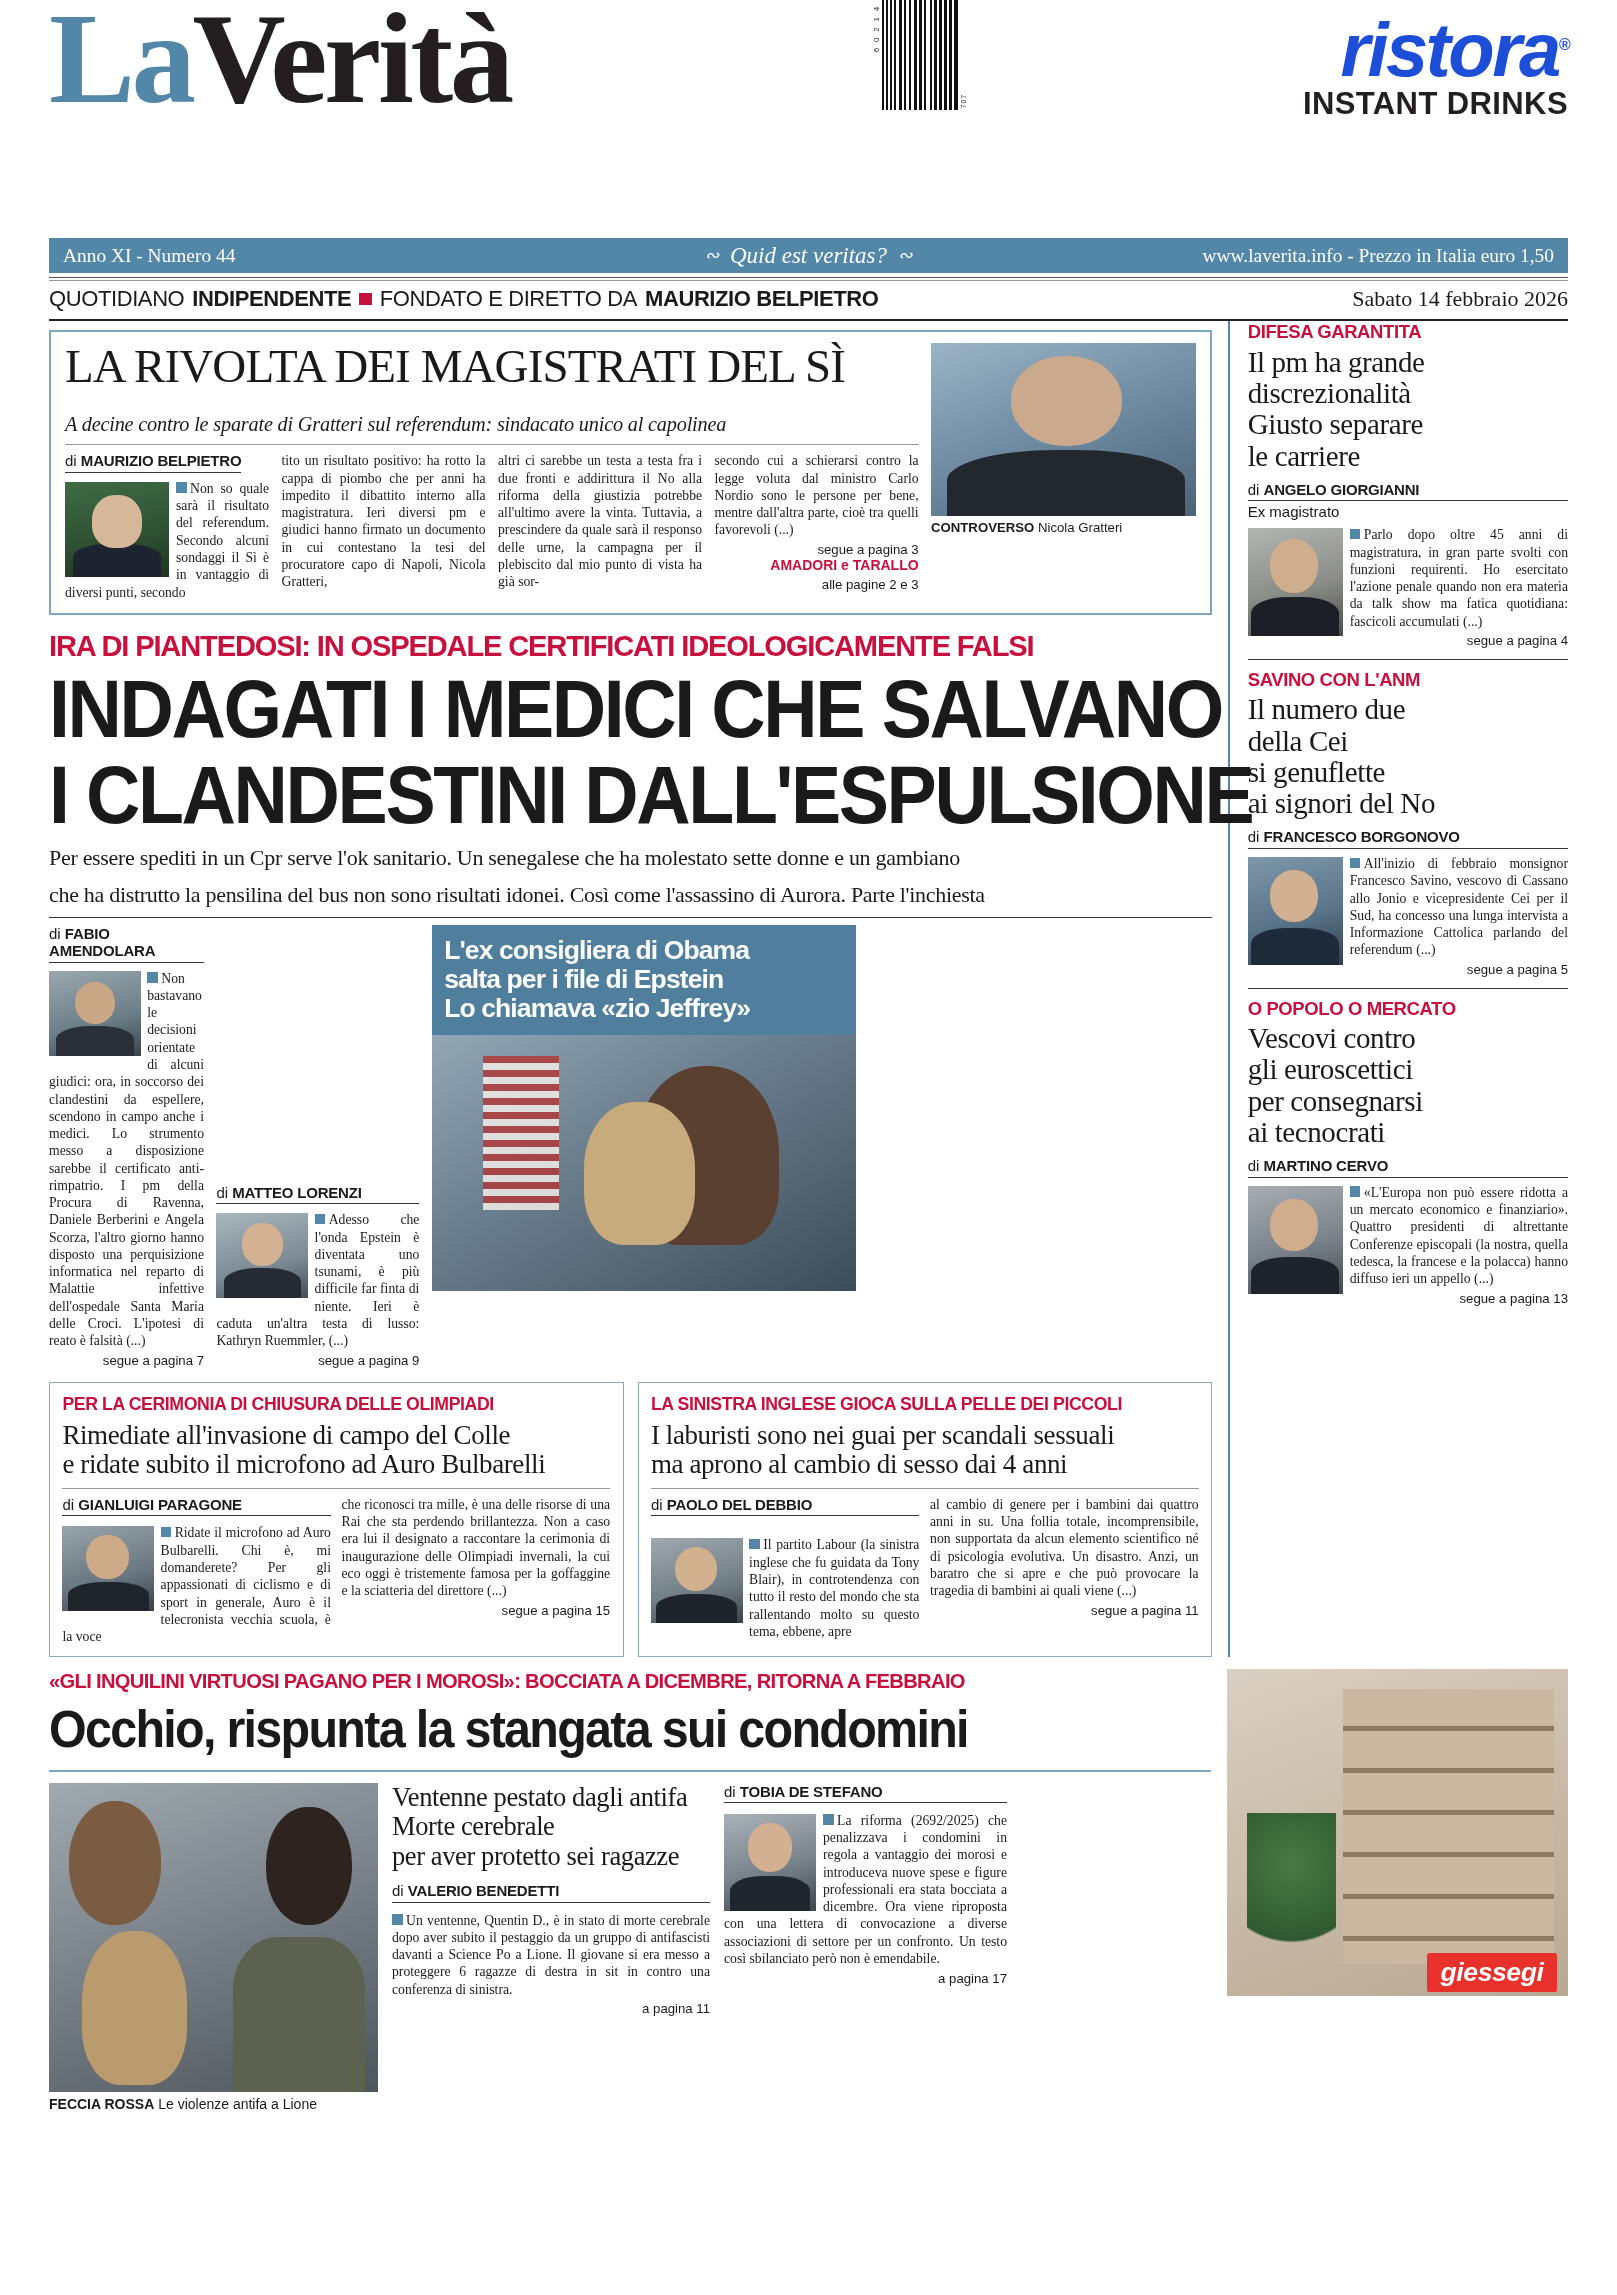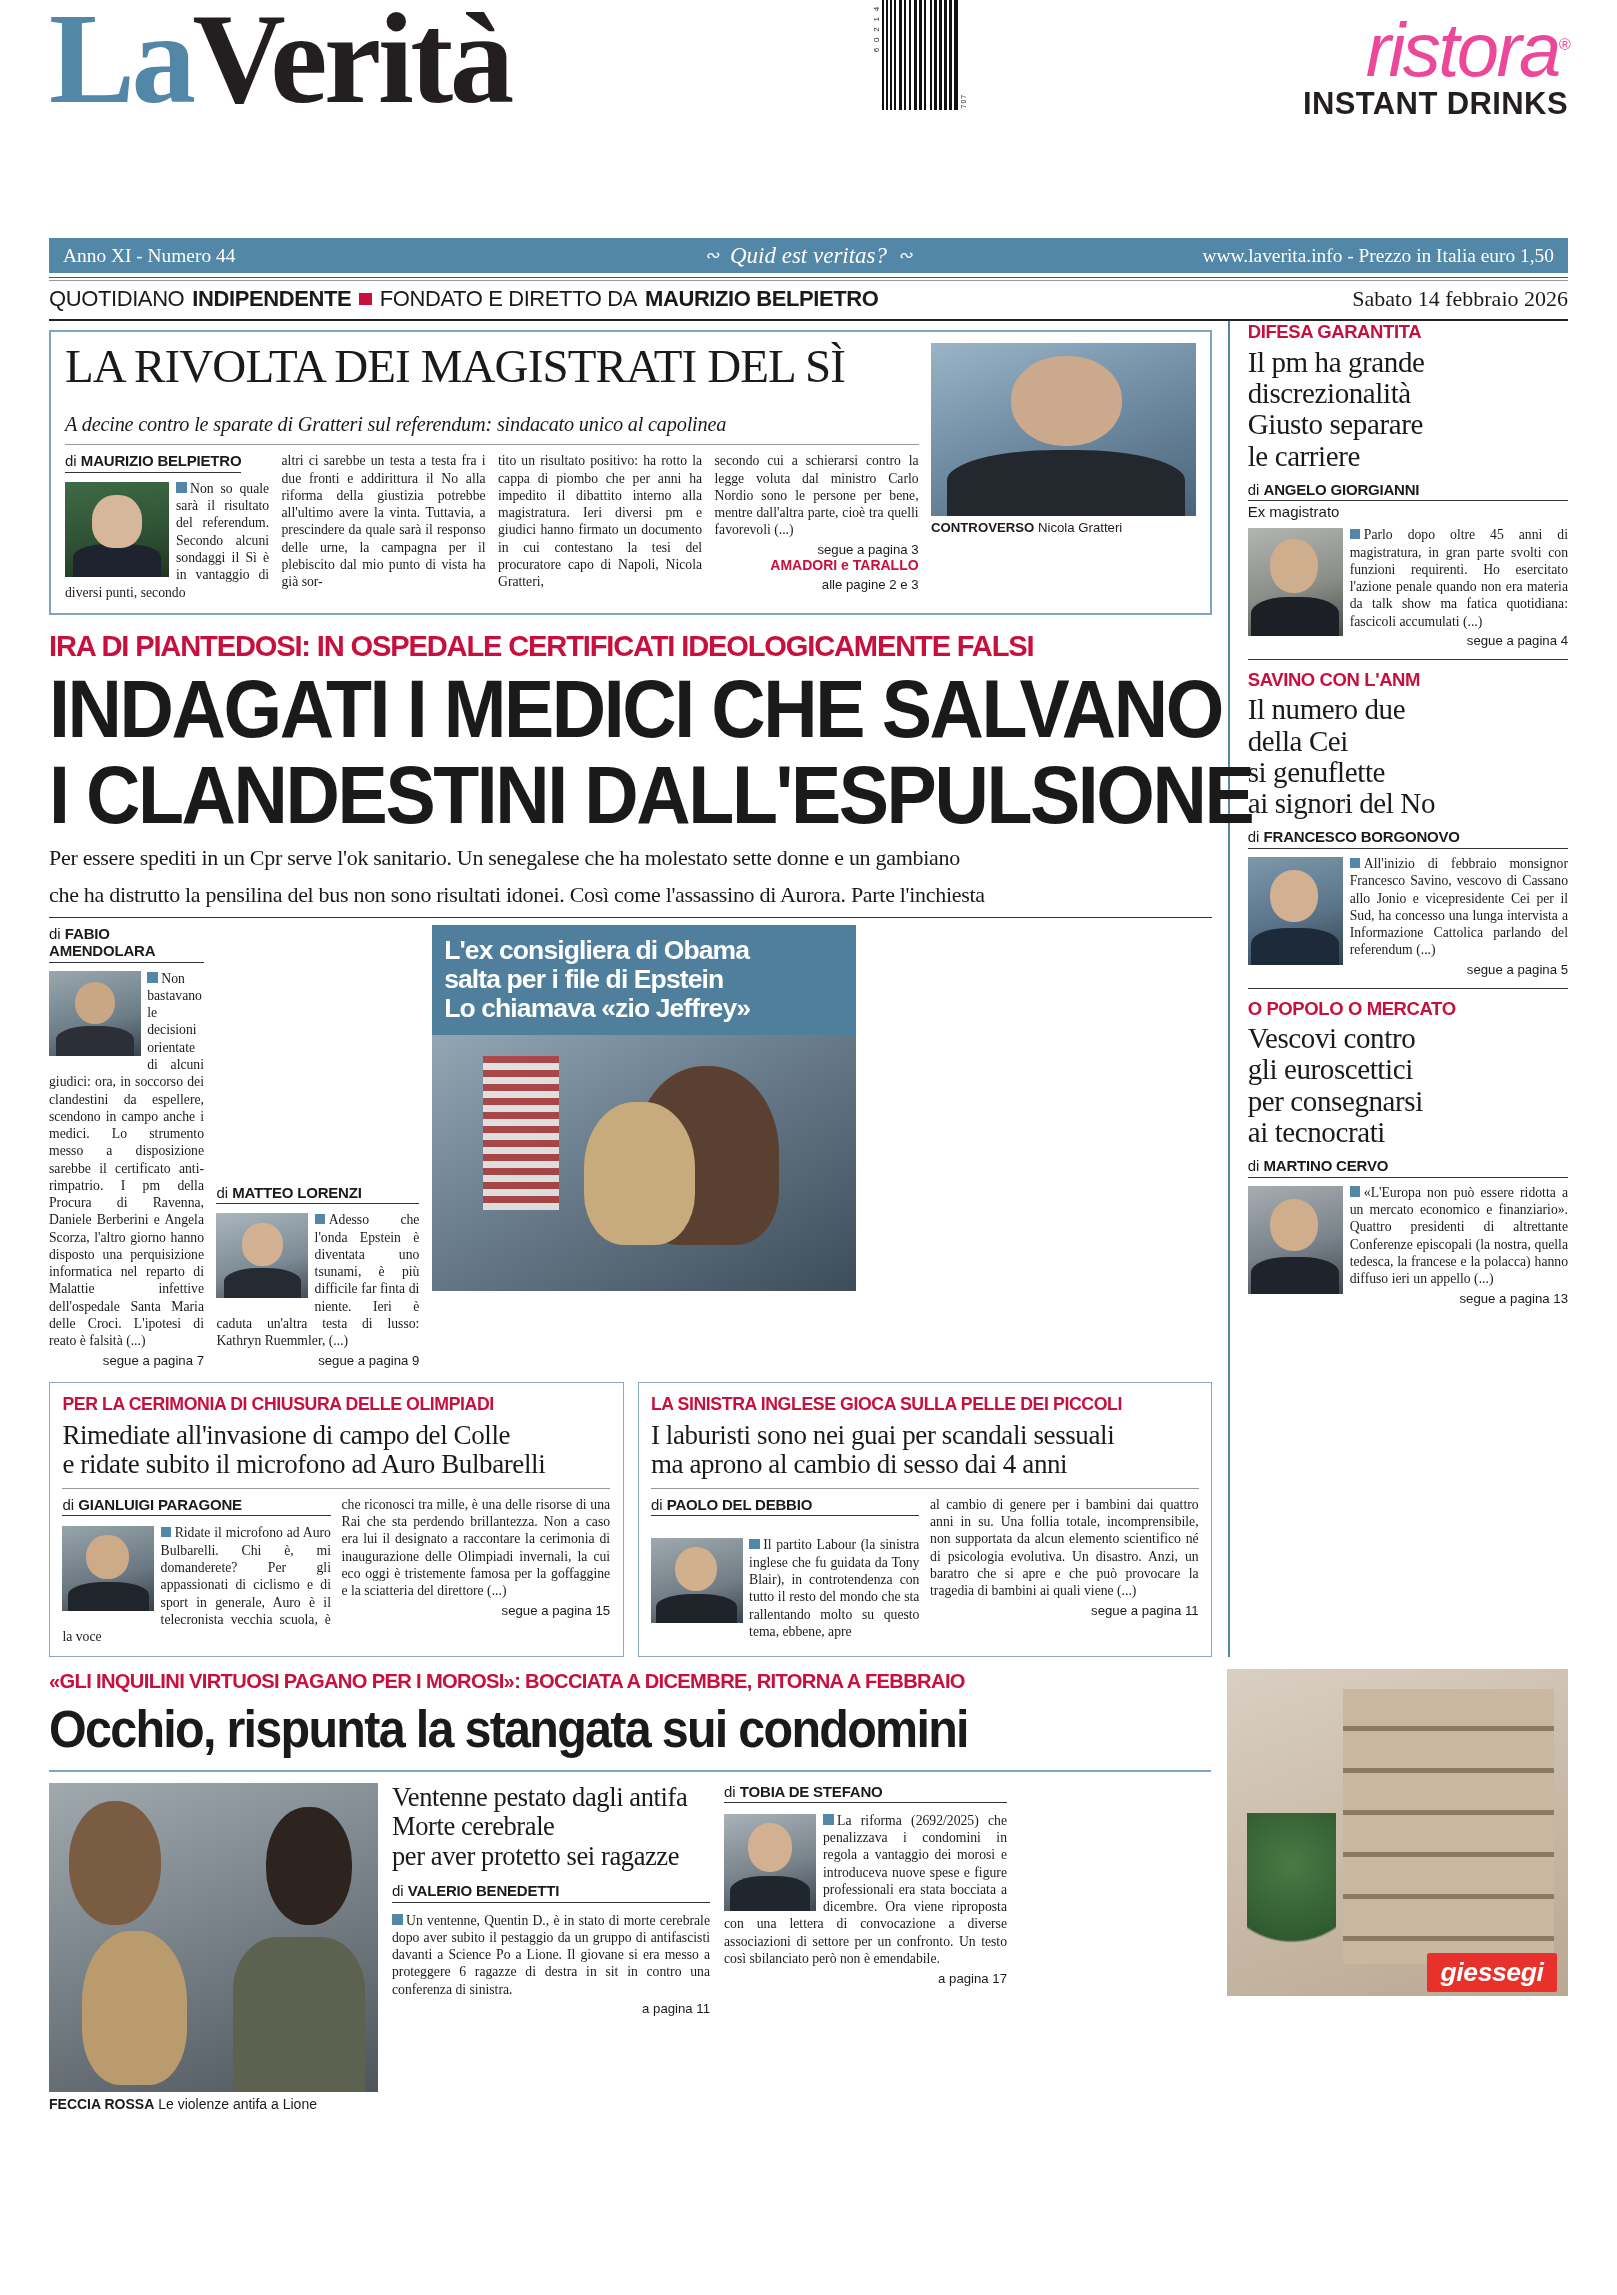--- a/index.html
+++ b/index.html
@@ -39,22 +39,22 @@
   }
   .barcode-num2 {
      font-family:"Liberation Sans",sans-serif; font-size: 7px; color:#222;
      writing-mode: vertical-rl; transform: rotate(180deg);
      position:absolute; right:-8.8px; bottom: 1.8px; letter-spacing: 0.9px;
   }
 
   .ad-ristora { text-align: right; flex: 0 0 auto; padding-top: 16px; }
   .ristora-word {
     font-family: "Liberation Sans", sans-serif;
-    font-weight: normal; font-style: italic;
-    font-size: 76px; color: #ec4899; letter-spacing: -2.6px; line-height: 0.9;
+    font-weight: bold; font-style: italic;
+    font-size: 76px; color: #1d4ed8; letter-spacing: -2.6px; line-height: 0.9;
     position: relative; display:inline-block;
   }
   .ristora-word sup { font-size: 16px; vertical-align: super; }
   .ristora-sub {
     font-family: "Liberation Sans", sans-serif; font-weight: bold;
     font-size: 31px; color: #231f20; letter-spacing: 0.4px; margin-top: 1.8px;
   }
 
   
   .infobar {
@@ -281,24 +281,24 @@
               <div class="byline">
                 <span>di</span>
                 <b>MAURIZIO BELPIETRO</b>
               </div>
               <div class="bodytext" style="margin-top:7px">
                 <div class="thumb t-belpietro"></div>
                 <span class="sq-blue"></span><span>Non so quale sarà il risultato del referendum. Secondo alcuni sondaggi il Sì è in vantaggio di diversi punti, secondo</span>
               </div>
             </div>
             <div>
+              <div class="bodytext">tito un risultato positivo: ha rotto la cappa di piombo che per anni ha impedito il dibattito interno alla magistratura. Ieri diversi pm e giudici hanno firmato un documento in cui contestano la tesi del procuratore capo di Napoli, Nicola Gratteri,</div>
+            </div>
+            <div>
               <div class="bodytext">altri ci sarebbe un testa a testa fra i due fronti e addirittura il No alla riforma della giustizia potrebbe all'ultimo avere la vinta. Tuttavia, a prescindere da quale sarà il responso delle urne, la campagna per il plebiscito dal mio punto di vista ha già sor-</div>
-            </div>
-            <div>
-              <div class="bodytext">tito un risultato positivo: ha rotto la cappa di piombo che per anni ha impedito il dibattito interno alla magistratura. Ieri diversi pm e giudici hanno firmato un documento in cui contestano la tesi del procuratore capo di Napoli, Nicola Gratteri,</div>
             </div>
             <div>
               <div class="bodytext">secondo cui a schierarsi contro la legge voluta dal ministro Carlo Nordio sono le persone per bene, mentre dall'altra parte, cioè tra quelli favorevoli (...)</div>
               <div class="seg">segue a pagina 3</div>
               <div class="seg-red">AMADORI e TARALLO</div>
               <div class="seg">alle pagine 2 e 3</div>
             </div>
           </div>
         </div>
         <div class="topbox-photo">

